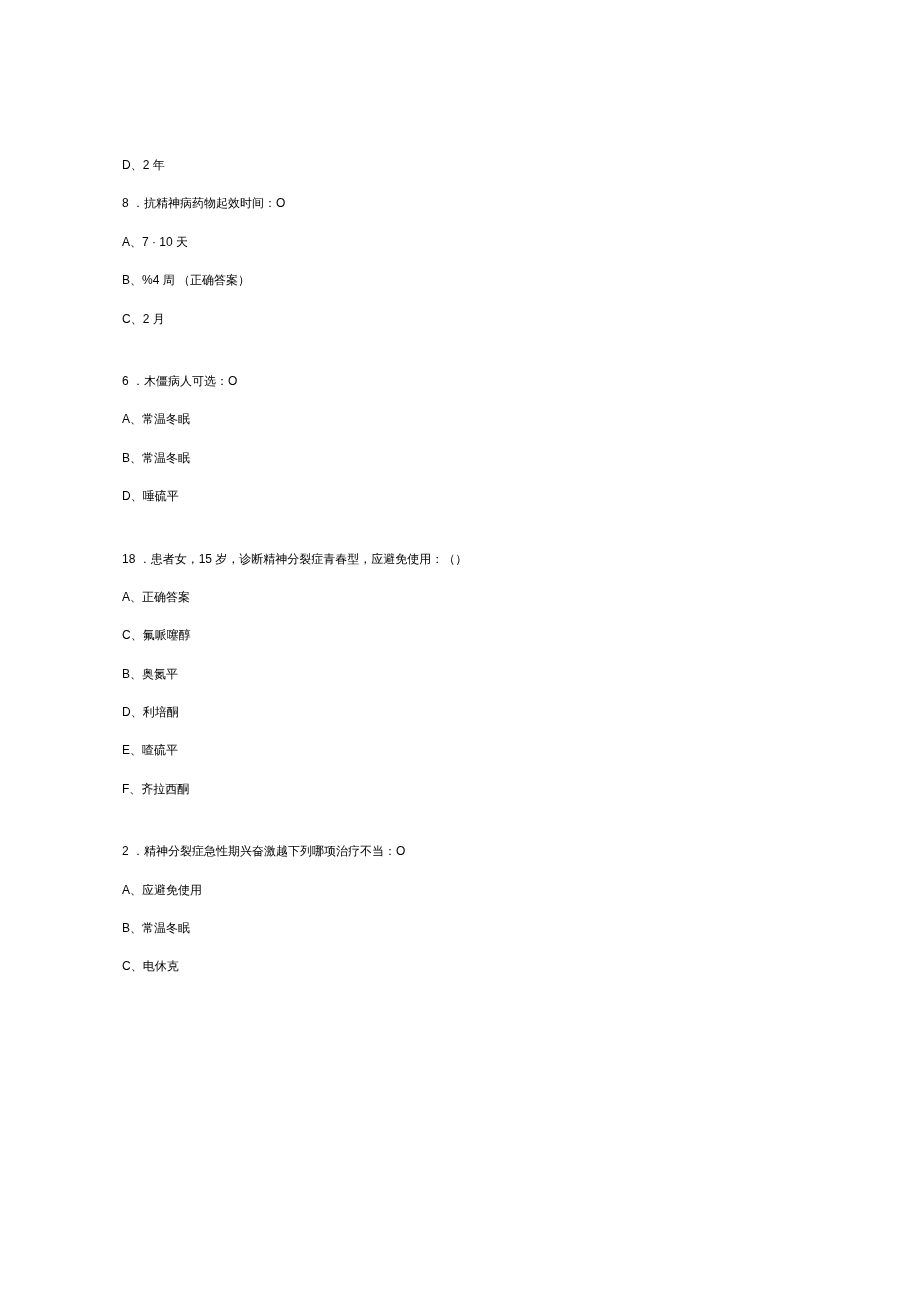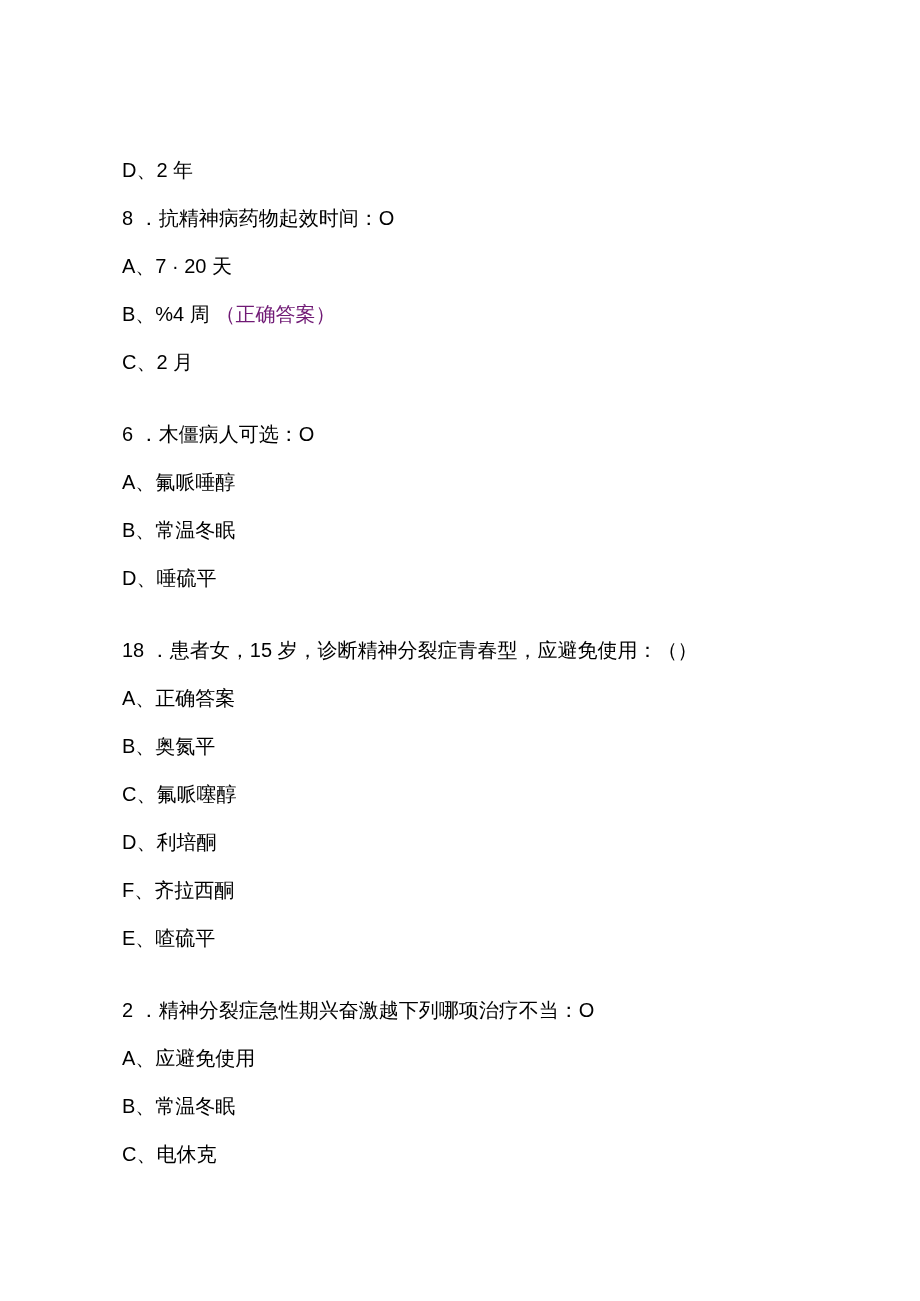--- a/index.html
+++ b/index.html
@@ -7,94 +7,94 @@
     padding: 0;
     background: #ffffff;
     width: 920px;
   }
   .page {
     width: 920px;
     min-height: 1301px;
     box-sizing: border-box;
     padding: 158px 120px 100px 122px;
     font-family: "Helvetica Neue", Arial, "PingFang SC", "Microsoft YaHei", sans-serif;
-    font-size: 20px;
+    font-size: 12px;
     color: #000000;
     line-height: 1.2;
   }
   .line {
     margin-bottom: 24px;
   }
   .block-gap {
     height: 24px;
   }
   .answer-mark {
-    color: #701a75;
+    color: #000000;
   }
 </style>
 </head>
 <body>
 
 <div class="page">
 
   <div class="line">
     <span>D、2 年</span>
   </div>
 
   <div class="line">
     <span>8 ．抗精神病药物起效时间：O</span>
   </div>
   <div class="line">
-    <span>A、7 · 20 天</span>
+    <span>A、7 · 10 天</span>
   </div>
   <div class="line">
     <span>B、%4 周</span>
     <span class="answer-mark">（正确答案）</span>
   </div>
   <div class="line">
     <span>C、2 月</span>
   </div>
 
   <div class="block-gap"></div>
 
   <div class="line">
     <span>6 ．木僵病人可选：O</span>
   </div>
   <div class="line">
-    <span>A、氟哌唾醇</span>
+    <span>A、常温冬眠</span>
   </div>
   <div class="line">
     <span>B、常温冬眠</span>
   </div>
   <div class="line">
     <span>D、唾硫平</span>
   </div>
 
   <div class="block-gap"></div>
 
   <div class="line">
     <span>18 ．患者女，15 岁，诊断精神分裂症青春型，应避免使用：（）</span>
   </div>
   <div class="line">
     <span>A、正确答案</span>
   </div>
   <div class="line">
-    <span>B、奥氮平</span>
+    <span>C、氟哌噻醇</span>
   </div>
   <div class="line">
-    <span>C、氟哌噻醇</span>
+    <span>B、奥氮平</span>
   </div>
   <div class="line">
     <span>D、利培酮</span>
   </div>
   <div class="line">
-    <span>F、齐拉西酮</span>
+    <span>E、喳硫平</span>
   </div>
   <div class="line">
-    <span>E、喳硫平</span>
+    <span>F、齐拉西酮</span>
   </div>
 
   <div class="block-gap"></div>
 
   <div class="line">
     <span>2 ．精神分裂症急性期兴奋激越下列哪项治疗不当：O</span>
   </div>
   <div class="line">
     <span>A、应避免使用</span>
   </div>

